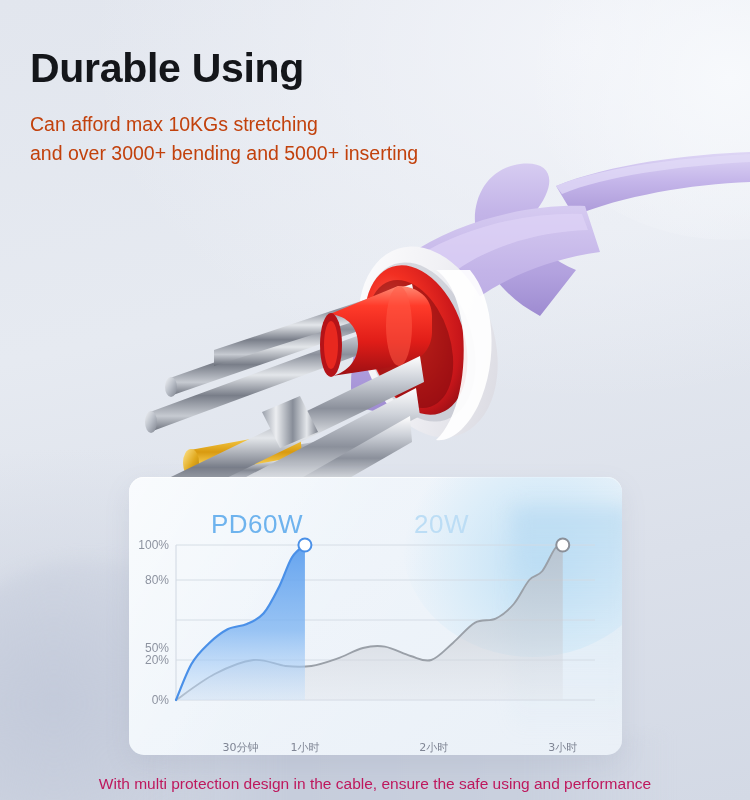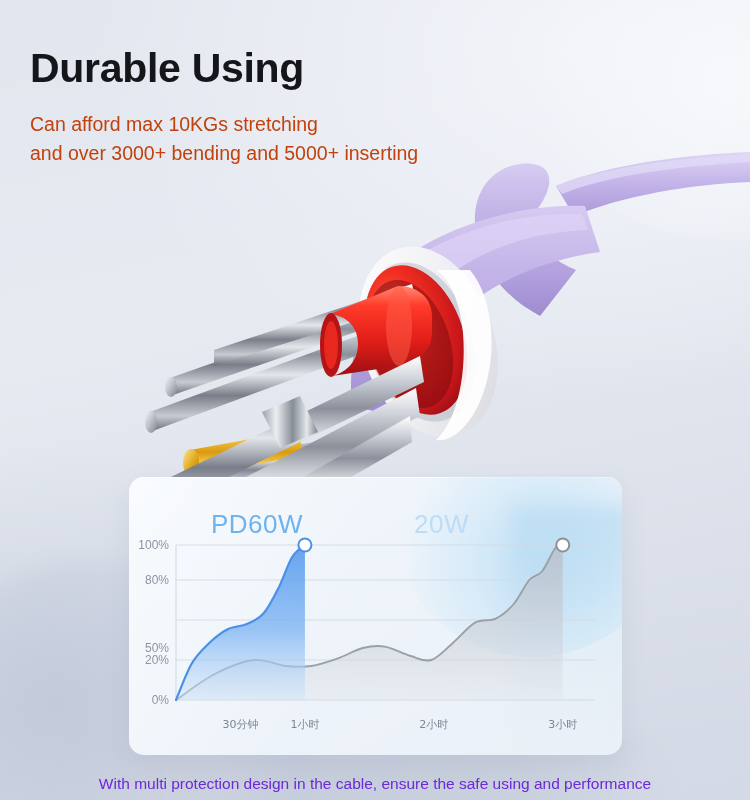--- a/index.html
+++ b/index.html
@@ -49,25 +49,25 @@
   .legend{position:absolute;top:20px;left:0;width:100%;height:34px;}
   .legend span{position:absolute;font-size:26px;font-weight:400;letter-spacing:0.5px;margin-top:12px;}
   .lg-pd{left:82px;top:0;color:#6eb3ee;}
   .lg-20{left:285px;top:0;color:#bcddf5;}
 
   .plot{position:absolute;left:0;top:0;width:493px;height:278px;}
   .plot svg{display:block;}
 
   .ytick{position:absolute;font-size:12px;color:#8d93a0;text-align:right;width:40px;}
   .xtick{position:absolute;font-size:11px;color:#7f8594;text-align:center;width:70px;
-    font-family:"DejaVu Sans","Liberation Sans",sans-serif;}
+    font-family:"DejaVu Sans","Liberation Sans",sans-serif;margin-top:23px;}
 
   
   .caption{position:absolute;left:0;top:775px;width:750px;text-align:center;
-    font-size:15.5px;color:#6d28d9;}
+    font-size:15.5px;color:#be185d;}
 </style>
 </head>
 <body>
 
 <div id="stage">
 
   <div class="bg-base"></div>
   <div class="bg-blob-b"></div>
   <div class="bg-blob-a"></div>
   <div class="bg-blob-c"></div>

